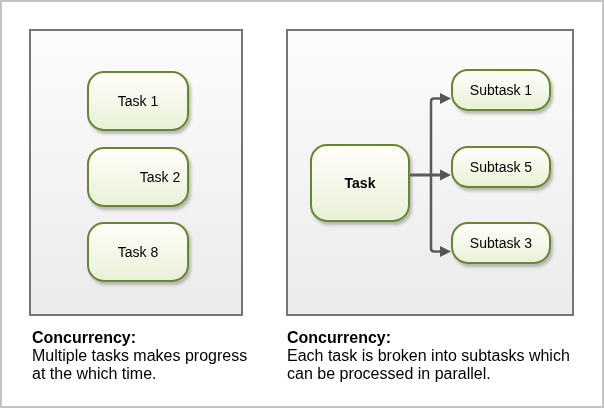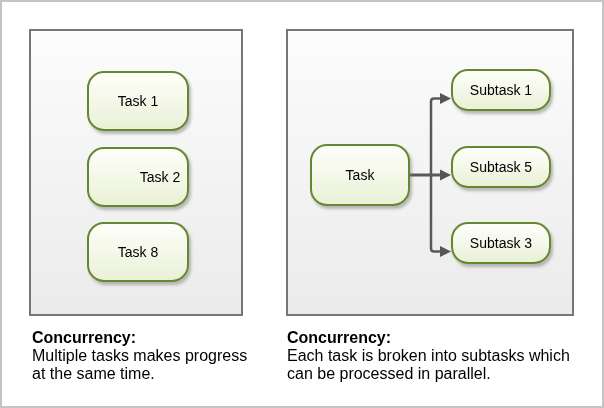--- a/index.html
+++ b/index.html
@@ -35,21 +35,21 @@
     justify-content: center;
     font-size: 14px;
     color: #000;
   }
   
   .node.t  { left: 56px; width: 102px; height: 60px; }
   #task1 { top: 40px; }
   #task2 { top: 116px; padding-left: 44px; }
   #task3 { top: 191px; }
   
-  #task-src { left: 22px; top: 113px; width: 100px; height: 62px; }
+  #task-src { left: 22px; top: 113px; width: 100px; height: 78px; font-weight: bold; }
   .node.s  { left: 163px; width: 100px; height: 42px; }
   #subtask1 { top: 38px; }
   #subtask2 { top: 115px; }
   #subtask3 { top: 191px; }
 
   #connector-svg {
     position: absolute;
     left: 0; top: 0;
     width: 288px; height: 287px;
     pointer-events: none;
@@ -102,21 +102,21 @@
       <span>Subtask 5</span>
     </div>
     <div id="subtask3" class="node s">
       <span>Subtask 3</span>
     </div>
   </div>
 
   <div id="left-caption" class="caption">
     <div class="caption-title">Concurrency:</div>
     <div>Multiple tasks makes progress</div>
-    <div>at the same time.</div>
+    <div>at the which time.</div>
   </div>
 
   <div id="right-caption" class="caption">
     <div class="caption-title">Concurrency:</div>
     <div>Each task is broken into subtasks which</div>
     <div>can be processed in parallel.</div>
   </div>
 
 </div>
 

